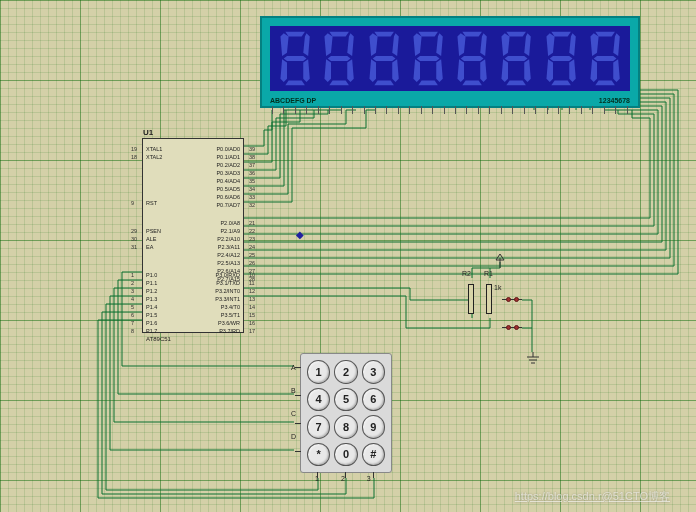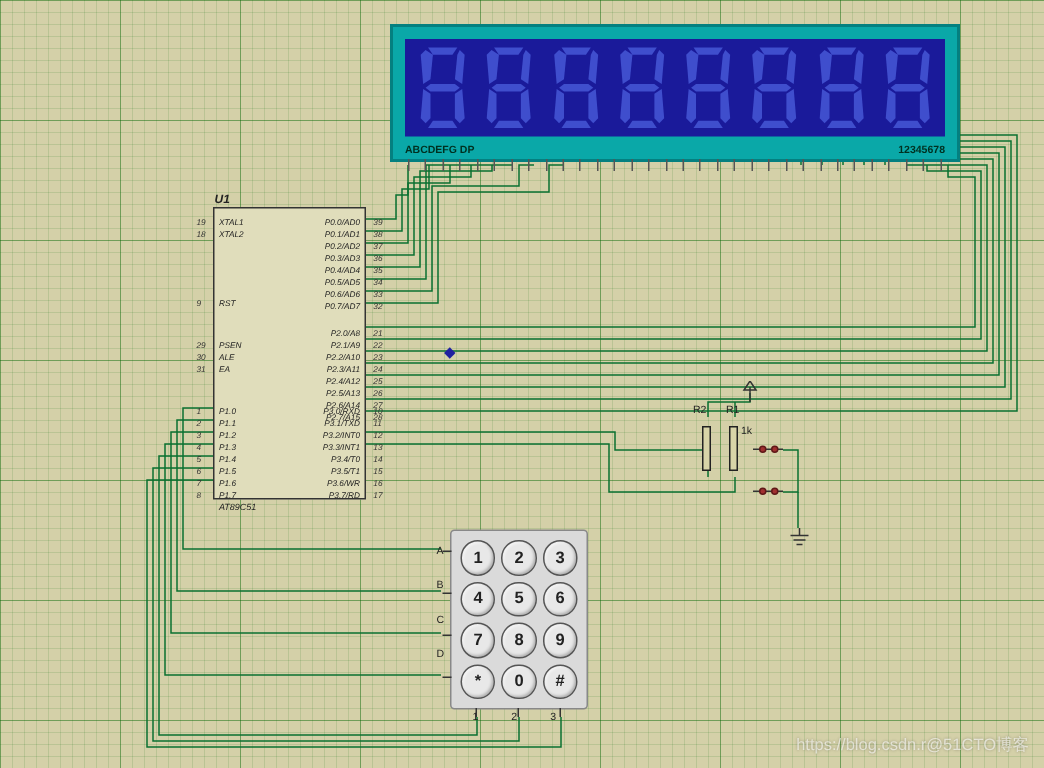--- a/index.html
+++ b/index.html
@@ -50,21 +50,20 @@
     left: 10px; right: 10px; height: 8px; bottom: -8px;
     display: flex; justify-content: space-between;
   }
   .lcd-pins span { width: 1px; height: 8px; background: #555; }
   .chip {
     position: absolute;
     left: 142px; top: 138px;
     width: 102px; height: 195px;
     background: #e0ddbb;
     border: 1px solid #333;
-    font-style: italic;
   }
   .chip-label {
     position: absolute;
     top: -11px; left: 0;
     font-size: 8px; font-weight: bold;
     color: #222;
   }
   .pinrow {
     position: absolute;
     font-size: 5.5px; color: #222;
@@ -154,23 +153,24 @@
   }
   .btn .dot { position: absolute; width: 5px; height: 5px; border-radius: 50%; background: #a03030; border: 1px solid #601818; top: 1px; }
   svg.wires {
     position: absolute; left: 0; top: 0; width: 696px; height: 512px;
     pointer-events: none;
   }
   svg.wires path, svg.wires line { stroke: #0a7030; stroke-width: 1; fill: none; }
   .gnd { position: absolute; }
   .gnd svg { overflow: visible; }
   .watermark {
-    position: absolute; right: 10px; bottom: 8px;
+    position: absolute; right: 26px; bottom: 8px;
     font-size: 11px; color: rgba(255,255,255,0.6);
     text-shadow: 0 0 2px rgba(0,0,0,0.3);
+    text-decoration: underline;
   }
   .arrow-probe {
     position: absolute;
     left: 296px; top: 229px;
     font-size: 10px; color: #2020a0;
   }
 </style>
 </head>
 <body>
 

